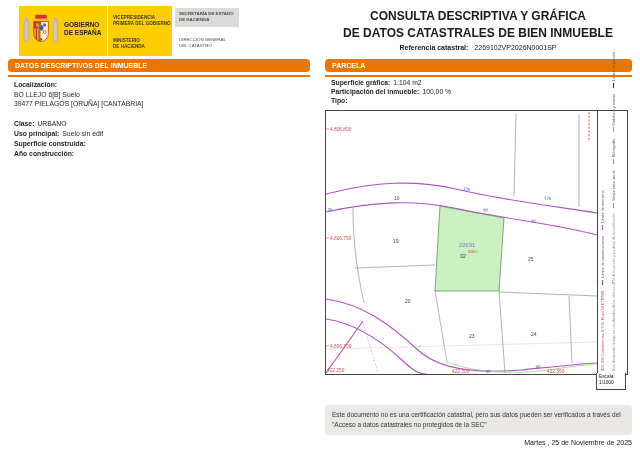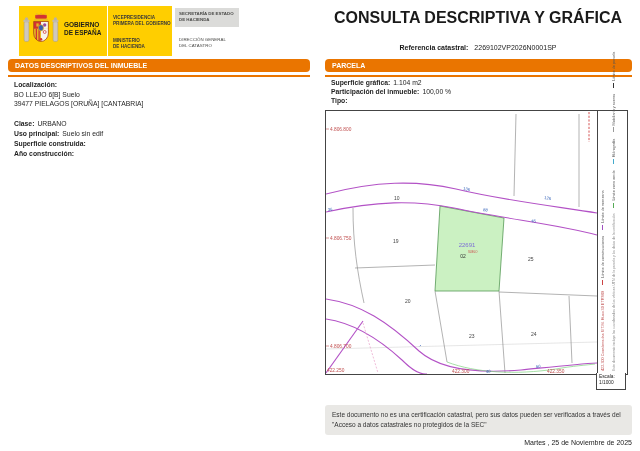--- a/index.html
+++ b/index.html
@@ -8,21 +8,21 @@
   .abs{position:absolute;}
   .pre{white-space:pre-line;}
   
   .ybox{background:#FFCE00;}
   .gob{font-weight:bold;font-size:6.5px;line-height:1.3;color:#1d1d1b;}
   .miniTxt{font-weight:bold;font-size:4.6px;line-height:1.25;color:#3a3a38;}
   .graybox{background:#DBDBD9;}
   .grayTxt{font-size:4.4px;line-height:1.3;color:#4a4a48;font-weight:bold;}
   .dgcTxt{font-size:4.4px;line-height:1.3;color:#4a4a48;}
   
-  .t1{font-weight:bold;font-size:16px;color:#1a1a1a;text-align:center;width:300px;}
+  .t1{font-weight:bold;font-size:12px;color:#1a1a1a;text-align:center;width:300px;}
   .refrow{width:300px;text-align:center;font-size:7px;color:#1a1a1a;}
   .refrow b{margin-right:6px;}
   
   .bar{height:13px;background:#EA7500;border-radius:4px;color:#fff;font-weight:bold;
        font-size:7px;line-height:13px;padding-left:7px;box-sizing:border-box;}
   .rule{height:2px;background:#EA7500;}
   
   .row{font-size:6.8px;color:#1f1f1f;line-height:1.3;}
   .row b{margin-right:3px;}
   
@@ -90,20 +90,21 @@
   </div>
 
   <div class="abs graybox" style="left:175px;top:8px;width:64px;height:19px;">
     <div class="abs grayTxt pre" style="left:4px;top:3px;">SECRETARÍA DE ESTADO
 DE HACIENDA</div>
   </div>
   <div class="abs dgcTxt pre" style="left:179px;top:37px;">DIRECCIÓN GENERAL
 DEL CATASTRO</div>
 
   <div class="abs t1" style="left:328px;top:9px;">CONSULTA DESCRIPTIVA Y GRÁFICA</div>
+  <div class="abs t1" style="left:328px;top:26px;">DE DATOS CATASTRALES DE BIEN INMUEBLE</div>
   <div class="abs refrow" style="left:328px;top:44px;">
     <b>Referencia catastral:</b><span>2269102VP2026N0001SP</span>
   </div>
 
   <div class="abs bar" style="left:8px;top:59px;width:302px;">DATOS DESCRIPTIVOS DEL INMUEBLE</div>
   <div class="abs rule" style="left:8px;top:75px;width:302px;"></div>
   <div class="abs bar" style="left:325px;top:59px;width:307px;">PARCELA</div>
   <div class="abs rule" style="left:325px;top:75px;width:307px;"></div>
 
   <div class="abs row" style="left:14px;top:81px;font-weight:bold;">Localización:</div>

